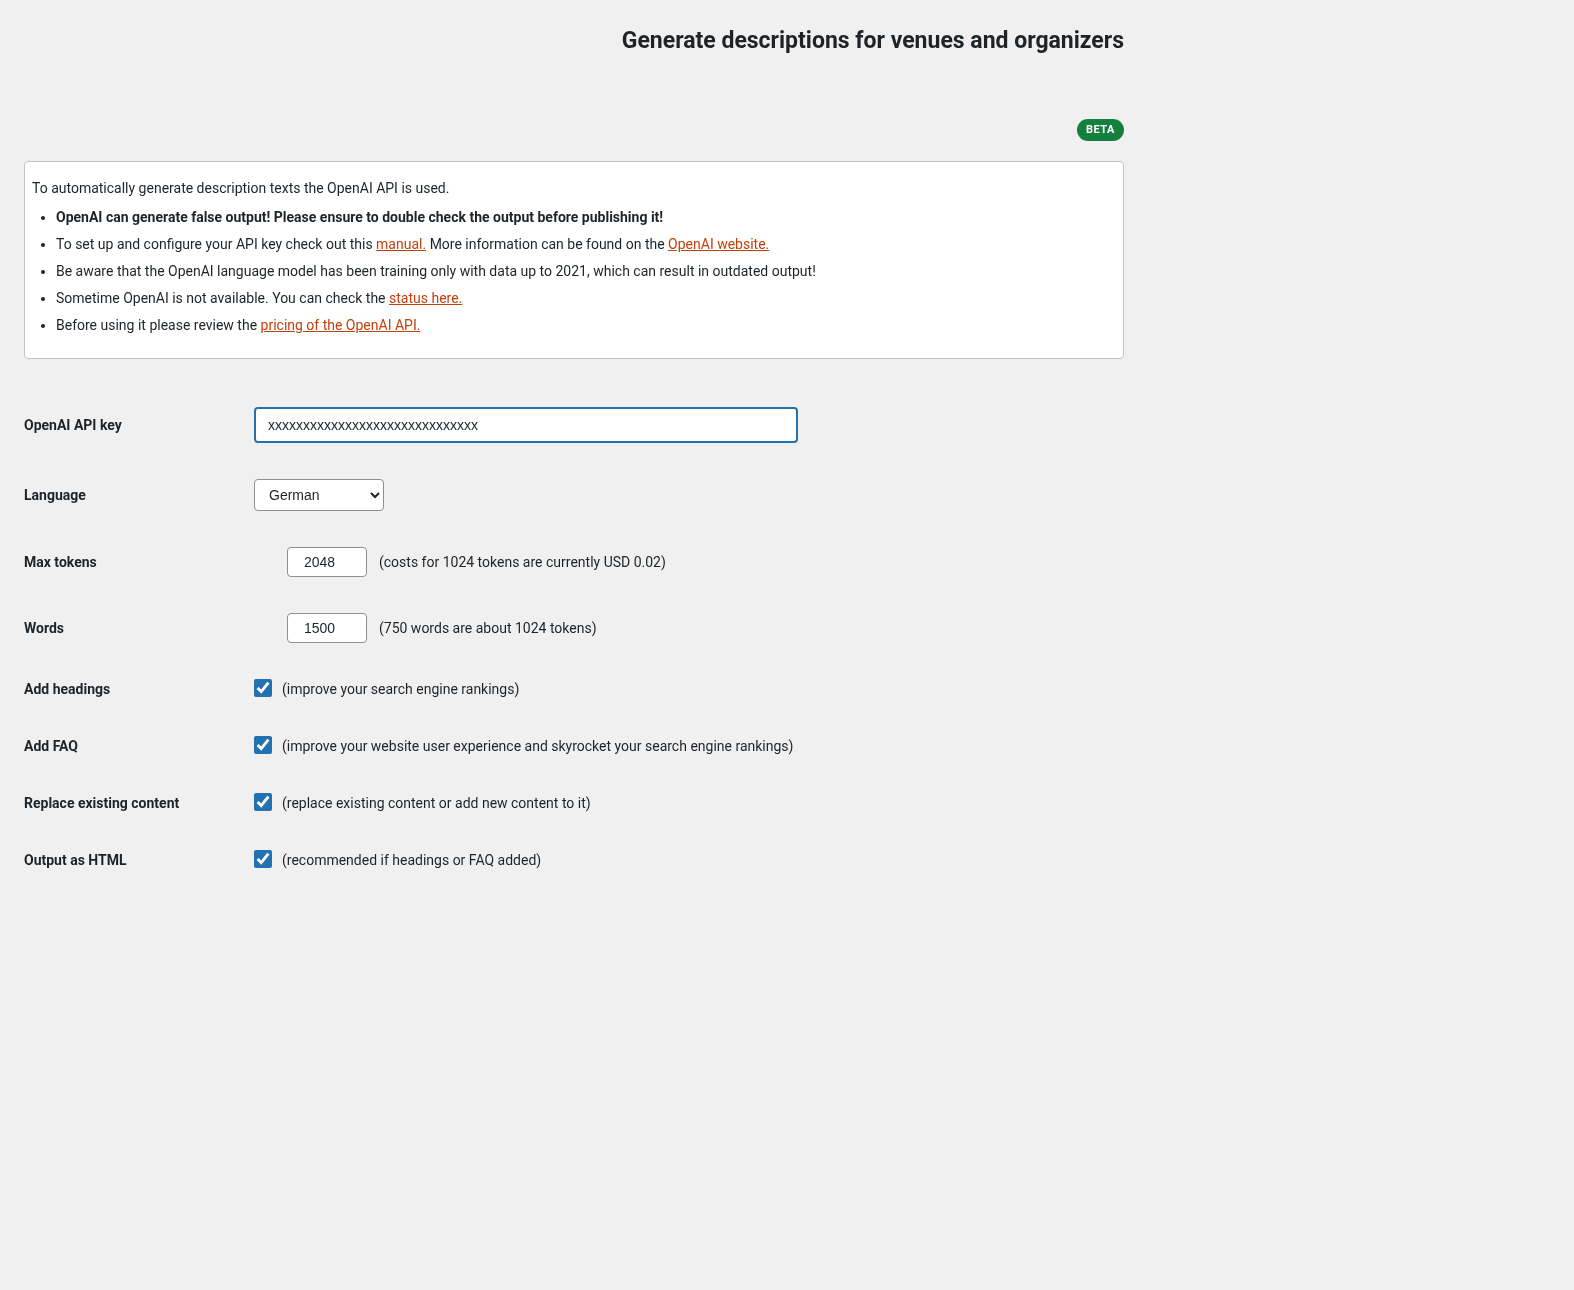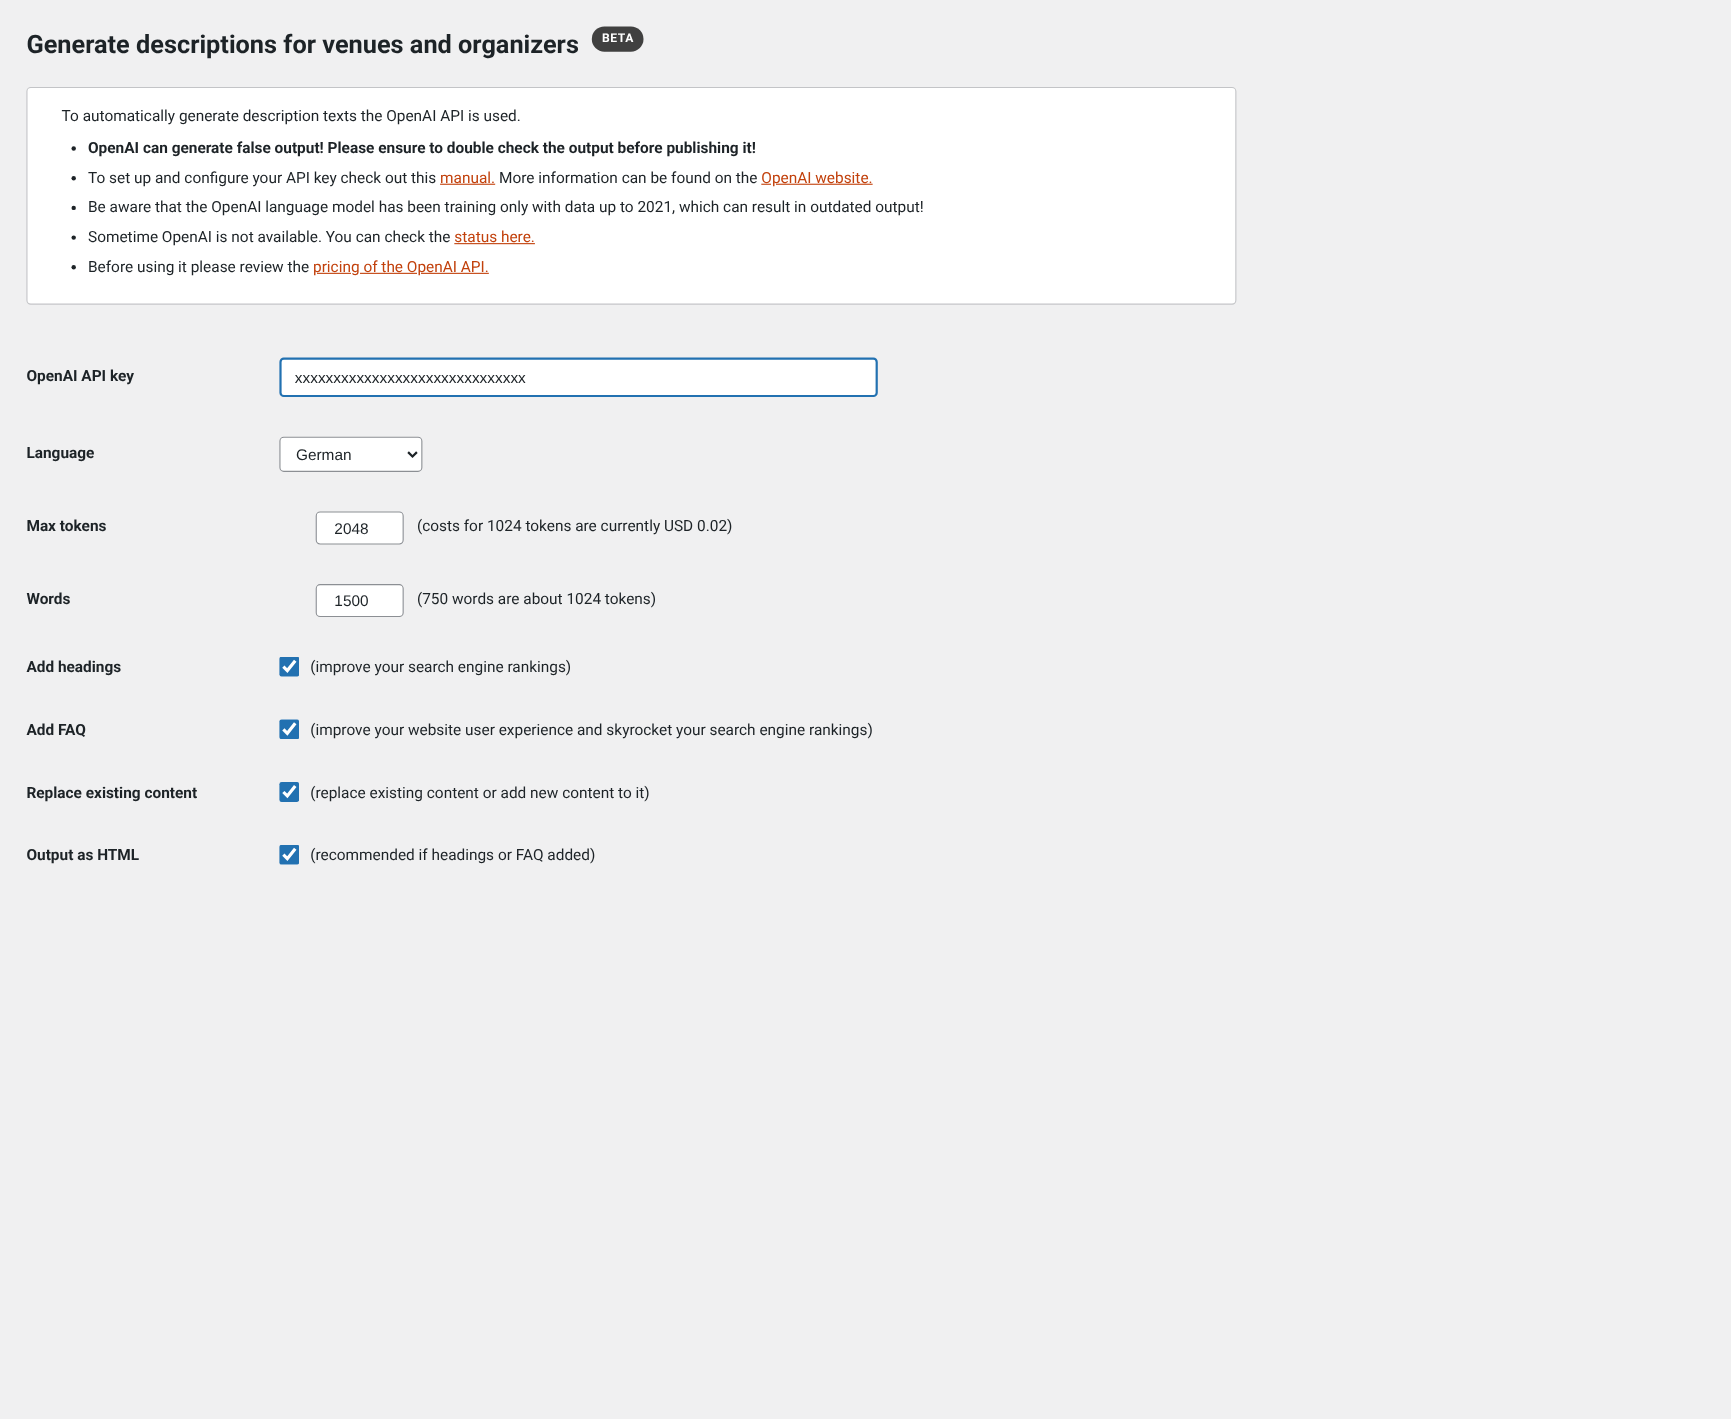--- a/index.html
+++ b/index.html
@@ -9,43 +9,45 @@
       color: #1d2327;
       font-size: 14px;
       line-height: 1.5;
       padding: 24px;
     }
     .page-wrapper {
       max-width: 1100px;
     }
     .page-header {
       display: flex;
-      align-items: flex-start;
+      align-items: flex-end;
       gap: 12px;
       margin-bottom: 20px;
+      flex-direction: column;
     }
     .page-title {
       font-size: 23px;
       font-weight: 700;
       color: #1d2327;
     }
     .beta-badge {
-      background: #404040;
+      background: #15803d;
       color: #fff;
       font-size: 11px;
       font-weight: 700;
       padding: 3px 9px;
       border-radius: 12px;
       letter-spacing: 0.5px;
+      margin-top: 48px;
     }
     .info-box {
       background: #fff;
       border: 1px solid #c3c4c7;
       border-radius: 4px;
-      padding: 16px 31px;
+      padding: 16px 7px;
       margin-bottom: 30px;
     }
     .info-box p {
       margin-bottom: 8px;
       color: #1d2327;
     }
     .info-box ul {
       list-style: disc;
       padding-left: 24px;
     }

